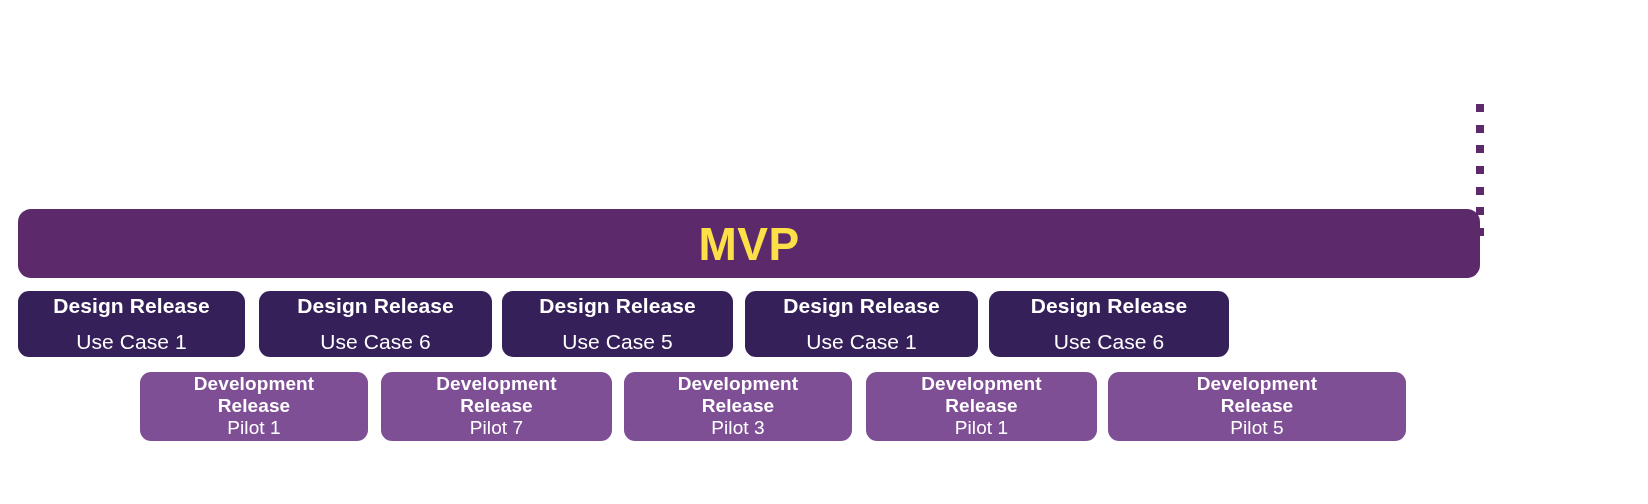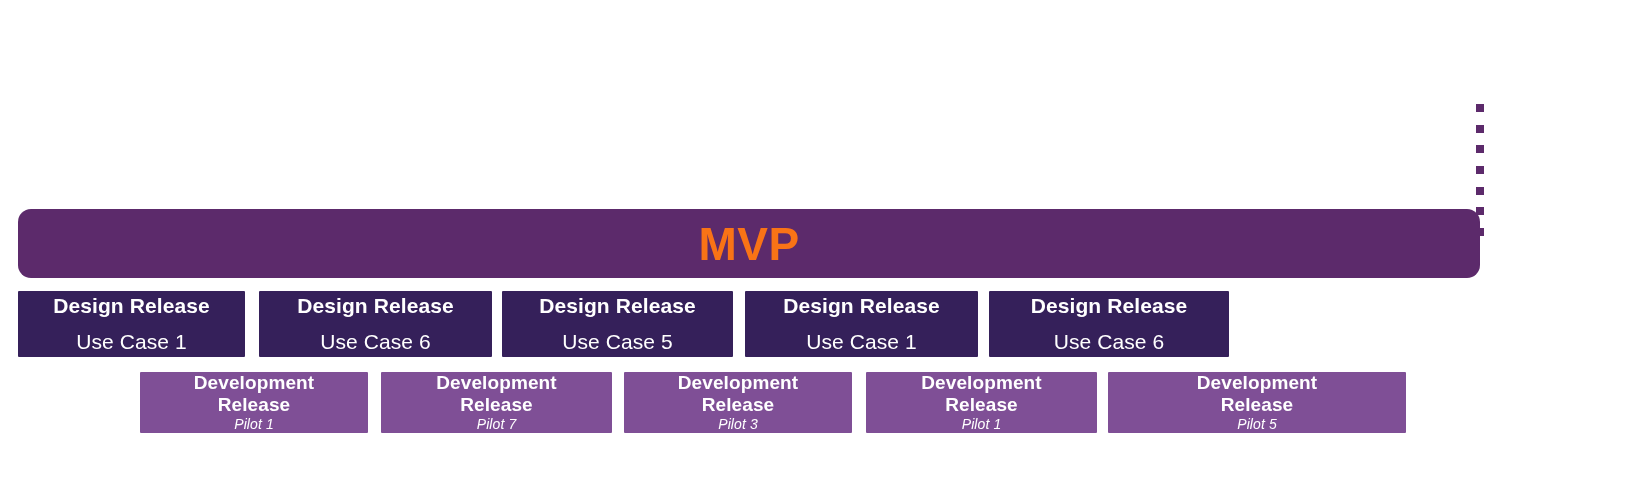--- a/index.html
+++ b/index.html
@@ -69,21 +69,21 @@
     color: #ffffff;
     font-size: 46px;
     font-weight: 700;
     letter-spacing: 0.5px;
     line-height: 1;
   }
 
   
   .card {
     position: absolute;
-    border-radius: 1px;
+    border-radius: 11px;
     box-sizing: border-box;
     display: flex;
     flex-direction: column;
     align-items: center;
     justify-content: center;
     color: #ffffff;
     text-align: center;
     padding: 0 6px;
   }
 
@@ -101,56 +101,55 @@
   .design-card .card-sub {
     font-size: 21px;
     font-weight: 400;
     line-height: 1.22;
     letter-spacing: 0.1px;
     margin-top: 11px;
   }
 
   .dev-card {
     top: 372px;
-    height: 61px;
+    height: 69px;
     background: #7f4f96;
   }
   .dev-card .card-title {
     font-size: 19px;
     font-weight: 700;
     line-height: 1.14;
     letter-spacing: 0.1px;
     white-space: pre-line;
   }
   .dev-card .card-sub {
-    font-size: 14px;
+    font-size: 19px;
     font-weight: 400;
     line-height: 1.2;
     letter-spacing: 0.1px;
-    font-style: italic;
   }
 </style>
 </head>
 <body>
 
 <div id="canvas">
 
 
   <div id="dotted-connector">
       <span class="dot" style="top: 0px; background: rgb(92, 42, 107);"></span>
       <span class="dot" style="top: 21px; background: rgb(92, 42, 107);"></span>
       <span class="dot" style="top: 41px; background: rgb(92, 42, 107);"></span>
       <span class="dot" style="top: 62px; background: rgb(92, 42, 107);"></span>
       <span class="dot" style="top: 83px; background: rgb(92, 42, 107);"></span>
       <span class="dot" style="top: 103px; background: rgb(92, 42, 107);"></span>
       <span class="dot" style="top: 124px; background: rgb(92, 42, 107);"></span>
     </div>
 
   <div id="mvp-bar" style="background: rgb(92, 42, 107);">
-    <span class="mvp-text" style="color: #f97316;">MVP</span>
+    <span class="mvp-text" style="color: #fde047;">MVP</span>
   </div>
 
   <div id="design-row">
       <div class="card design-card" style="left: 18px; width: 227px; background: rgb(53, 32, 90);">
         <div class="card-title">Design Release</div>
         <div class="card-sub">Use Case 1</div>
       </div>
       <div class="card design-card" style="left: 259px; width: 233px; background: rgb(53, 32, 90);">
         <div class="card-title">Design Release</div>
         <div class="card-sub">Use Case 6</div>

